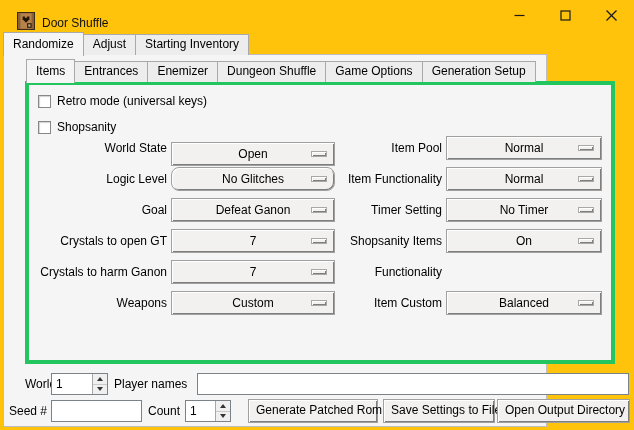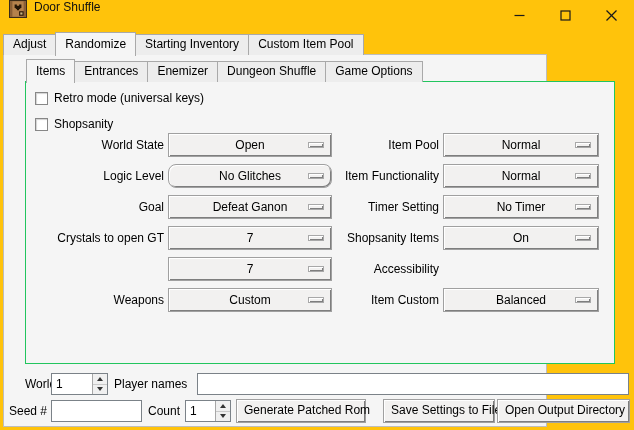--- a/index.html
+++ b/index.html
@@ -6,21 +6,21 @@
   body { margin: 0; font-family: "Liberation Sans", sans-serif; font-size: 12px; color: #000; }
 
   .window {
     position: relative;
     width: 634px; height: 430px;
     background: #ffc30b;            
     overflow: hidden;
   }
 
   
-  .titlebar { position: absolute; left: 0; top: 0; right: 0; height: 30px; display: flex; align-items: flex-start; }
+  .titlebar { position: absolute; left: 8px; top: 0; right: 0; height: 30px; display: flex; align-items: flex-end; }
   .app-icon { margin-left: 9px; width: 18px; height: 18px; flex: 0 0 auto; }
   .title { margin-left: 7px; color: #101010; }
   .caption { margin-left: auto; display: flex; height: 100%; }
   .cap-btn { width: 46px; height: 100%; display: flex; align-items: center; justify-content: center; }
 
   
   .page-top {
     position: absolute; left: 3px; top: 54px; width: 544px; height: 373px;
     background: #f5f5f5; border: 1px solid #bdbdbd;
   }
@@ -31,21 +31,21 @@
     padding: 2px 9px 3px 9px; height: 21px; margin-right: -1px; white-space: nowrap;
   }
   .tab.active {
     background: #f5f5f5; height: 24px; padding-top: 4px; margin-bottom: -1px; position: relative; z-index: 4;
   }
 
   
   .tabs-inner { left: 22px; top: 3px; height: 24px; }
   .page-inner {
     position: absolute; left: 21px; top: 26px; width: 590px; height: 283px;
-    background: #f5f5f5; border: 1px solid #22c55e;
+    background: #f5f5f5; border: 4px solid #22c55e;
   }
 
   
   .cb-row { position: absolute; display: flex; align-items: center; height: 18px; }
   .cb {
     width: 13px; height: 13px; background: #fff;
     border: 1px solid #878787; box-shadow: inset 1px 1px 1px rgba(0,0,0,.18);
   }
   .cb-label { margin-left: 6px; }
 
@@ -122,49 +122,49 @@
       <div class="cap-btn">
         <svg width="11" height="11" viewBox="0 0 11 11">
           <line x1="0.5" y1="0.5" x2="10.5" y2="10.5" stroke="#1a1a1a" stroke-width="1.2"></line>
           <line x1="10.5" y1="0.5" x2="0.5" y2="10.5" stroke="#1a1a1a" stroke-width="1.2"></line>
         </svg>
       </div>
     </div>
   </div>
 
   <div class="tabstrip tabs-main">
+    <div class="tab active">Randomize</div>
     <div class="tab">Adjust</div>
-    <div class="tab active">Randomize</div>
     <div class="tab">Starting Inventory</div>
-    <div class="tab">Custom Item Pool</div>
   </div>
 
   <div class="page-top">
 
     <div class="tabstrip tabs-inner">
       <div class="tab active">Items</div>
       <div class="tab">Entrances</div>
       <div class="tab">Enemizer</div>
       <div class="tab">Dungeon Shuffle</div>
       <div class="tab">Game Options</div>
+      <div class="tab">Generation Setup</div>
     </div>
 
     <div class="page-inner">
 
       <div class="cb-row" style="left:9px; top:7px;">
         <span class="cb"></span>
         <span class="cb-label">Retro mode (universal keys)</span>
       </div>
       <div class="cb-row" style="left:9px; top:33px;">
         <span class="cb"></span>
         <span class="cb-label">Shopsanity</span>
       </div>
 
       <div class="dd-label l" style="top:51px;">World State</div>
-      <div class="dd l" style="top:51px;">
+      <div class="dd l" style="top:57px;">
         <span>Open</span>
         <span class="ind"></span>
       </div>
 
       <div class="dd-label l" style="top:82px;">Logic Level</div>
       <div class="dd l" style="top:82px;border-radius:8px;">
         <span>No Glitches</span>
         <span class="ind"></span>
       </div>
 
@@ -173,20 +173,21 @@
         <span>Defeat Ganon</span>
         <span class="ind"></span>
       </div>
 
       <div class="dd-label l" style="top:144px;">Crystals to open GT</div>
       <div class="dd l" style="top:144px;">
         <span>7</span>
         <span class="ind"></span>
       </div>
 
+      <div class="dd-label l" style="top:175px;">Crystals to harm Ganon</div>
       <div class="dd l" style="top:175px;">
         <span>7</span>
         <span class="ind"></span>
       </div>
 
       <div class="dd-label l" style="top:206px;">Weapons</div>
       <div class="dd l" style="top:206px;">
         <span>Custom</span>
         <span class="ind"></span>
       </div>
@@ -208,21 +209,21 @@
         <span>No Timer</span>
         <span class="ind"></span>
       </div>
 
       <div class="dd-label r" style="top:144px;">Shopsanity Items</div>
       <div class="dd r" style="top:144px;">
         <span>On</span>
         <span class="ind"></span>
       </div>
 
-      <div class="dd-label r" style="top:175px;">Accessibility</div>
+      <div class="dd-label r" style="top:175px;">Functionality</div>
 
       <div class="dd-label r" style="top:206px;">Item Custom</div>
       <div class="dd r" style="top:206px;">
         <span>Balanced</span>
         <span class="ind"></span>
       </div>
     </div>
 
     <div class="lbl" style="left:5px; top:318px;margin-left:16px;">Worlds</div>
     <div class="spin" style="left:47px; top:318px; width:57px;">
@@ -238,18 +239,18 @@
     <div class="lbl" style="left:5px; top:345px;">Seed #</div>
     <input class="entry" style="left: 47px; top: 345px; width: 91px;" value="">
     <div class="lbl" style="left:144px; top:345px;">Count</div>
     <div class="spin" style="left:181px; top:345px; width:46px;">
       <div class="sval">1</div>
       <div class="arrs">
         <div class="tri-up"></div>
         <div class="tri-dn"></div>
       </div>
     </div>
-    <div class="btn" style="left:232px; top:344px; width:130px;">Generate Patched Rom</div>
+    <div class="btn" style="left:244px; top:344px; width:130px;">Generate Patched Rom</div>
     <div class="btn" style="left:379px; top:344px; width:112px;">Save Settings to File</div>
     <div class="btn" style="left:493px; top:344px; width:133px;">Open Output Directory</div>
   </div>
 
 </div>
 
 </body></html>

